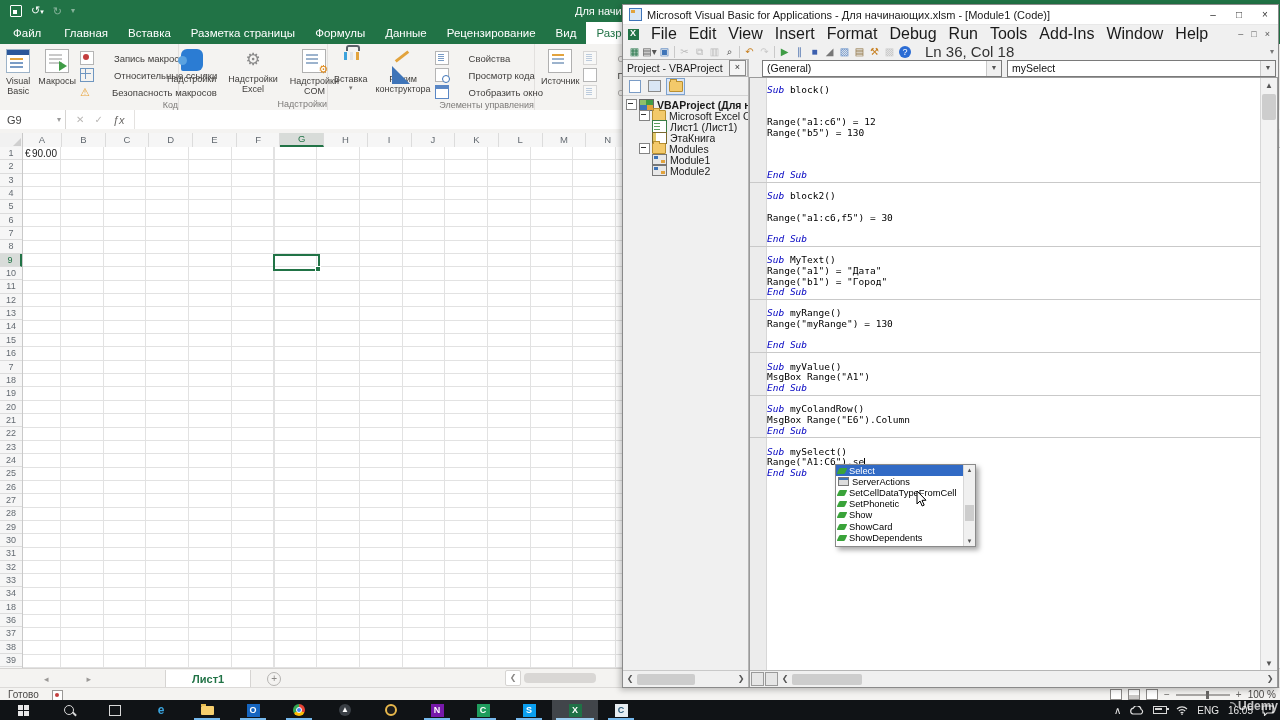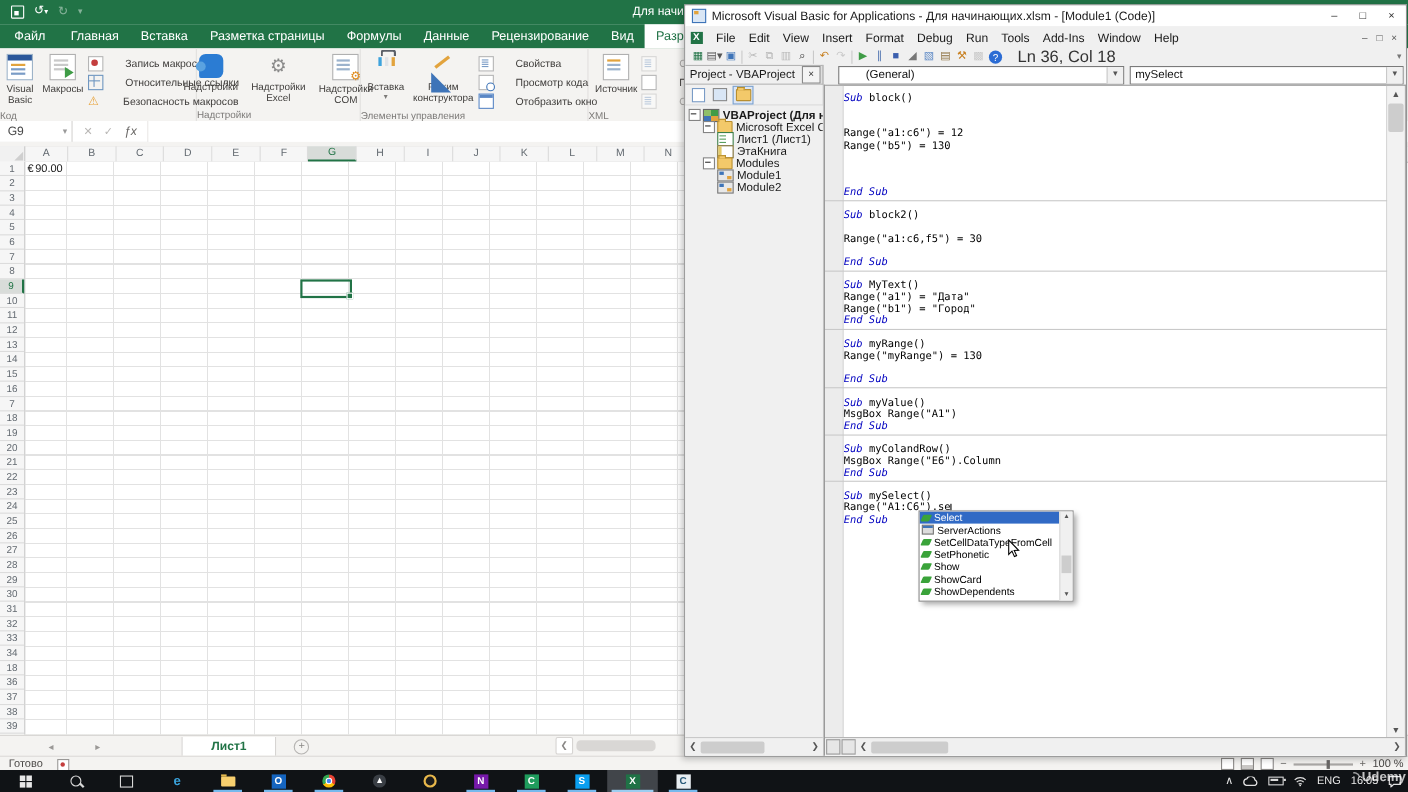--- a/index.html
+++ b/index.html
@@ -15,21 +15,21 @@
   .floppy:after{content:"";position:absolute;left:2px;top:4px;width:4px;height:4px;background:#fff;}
   #xl-title-text{position:absolute;left:575px;top:0;width:47px;height:22px;overflow:hidden;font-size:11px;line-height:22px;color:#fff;white-space:nowrap;}
   #xl-tabs{left:0;top:22px;width:1280px;height:22px;background:#217346;display:flex;align-items:flex-end;}
   .xtab{height:22px;line-height:22px;padding:0 10px;font-size:11.5px;color:#fff;white-space:nowrap;cursor:default;}
   .xtab.file{padding:0 13px;}
   .xtab.active{background:#fff;color:#217346;}
   .bulb{display:inline-block;width:7px;height:7px;border:1px solid #fff;border-radius:50%;margin-right:4px;position:relative;top:0px;}
   #xl-ribbon{left:0;top:44px;width:1280px;height:66px;background:#f4f3f1;border-bottom:1px solid #d6d4d2;display:flex;}
   .rgroup{position:relative;height:66px;border-right:1px solid #e2e0de;display:flex;flex-direction:column;}
   .rg-body{flex:1;display:flex;align-items:flex-start;padding:3px 2px 0 2px;}
-  .rg-label{height:14px;text-align:left;font-size:9px;color:#7c7a78;line-height:12px;}
+  .rg-label{height:14px;text-align:right;font-size:9px;color:#7c7a78;line-height:12px;}
   .bigbtn{display:flex;flex-direction:column;align-items:center;justify-content:flex-start;padding:2px 3px;margin:0 1px;}
   .bigbtn .cap{font-size:9px;color:#3f3d3b;text-align:center;line-height:10px;margin-top:3px;white-space:pre-line;}
   .smallcol{display:flex;flex-direction:column;justify-content:flex-start;gap:3px;padding-top:4px;}
   .smallbtn{display:flex;align-items:center;gap:20px;height:14px;}
   .smallbtn .cap{font-size:9.5px;color:#3f3d3b;white-space:nowrap;}
   .smallbtn.dim .cap{color:#a8a6a4;}
   
   .ic-big{width:22px;height:22px;position:relative;display:block;}
   .i-vb{background:#fff;border:1px solid #9db3c8;}
   .i-vb:before{content:"";position:absolute;left:0;top:0;right:0;height:5px;background:#2b579a;}
@@ -112,21 +112,21 @@
   #vba{left:622px;top:4px;width:657px;height:684px;background:#f0f0f0;border:1px solid #8a8a8a;box-sizing:border-box;box-shadow:-2px 2px 6px rgba(0,0,0,.25);z-index:10;}
   #vba-title{height:19px;background:#fff;display:flex;align-items:center;border-bottom:1px solid #e8e8e8;}
   #vba-appicon{width:11px;height:11px;margin:0 5px 0 6px;background:#d9e6f5;border:1px solid #3e74b8;position:relative;}
   #vba-appicon:after{content:"";position:absolute;left:1px;top:1px;width:4px;height:3px;background:#e2a33d;}
   #vba-title-text{font-size:11px;color:#1a1a1a;white-space:nowrap;overflow:hidden;}
   #vba-ctrls{margin-left:auto;display:flex;}
   #vba-ctrls span{width:26px;text-align:center;font-size:10px;color:#333;line-height:18px;}
   #vba-menu{height:18px;display:flex;align-items:center;background:#f0f0f0;}
   #vba-menuicon{width:11px;height:11px;margin:0 6px 0 5px;background:#217346;position:relative;}
   #vba-menuicon:after{content:"X";position:absolute;left:2px;top:-1px;font-size:9px;color:#fff;font-weight:bold;}
-  .vmenu{font-size:11px;color:#1a1a1a;padding:0 6px;line-height:18px;}
+  .vmenu{font-size:16px;color:#1a1a1a;padding:0 6px;line-height:18px;}
   #vba-child-ctrls{margin-left:auto;display:flex;gap:8px;padding-right:8px;}
   #vba-child-ctrls span{font-size:9px;color:#555;}
   #vba-toolbar{height:17px;display:flex;align-items:center;background:#f0f0f0;border-bottom:1px solid #d4d4d4;padding-left:4px;}
   .tbi{font-size:10px;line-height:16px;width:15px;text-align:center;flex:0 0 15px;}
   .tbsep{width:1px;height:12px;background:#c9c9c9;margin:0 2px;flex:0 0 1px;}
   #lncol{font-size:15px;color:#333;margin-left:12px;white-space:nowrap;}
   #tb-overflow{margin-left:auto;padding-right:4px;font-size:8px;color:#777;}
   #vba-body{position:absolute;left:0;top:54px;right:0;bottom:0;display:flex;}
   
   #proj{width:125px;background:#f0f0f0;border-right:1px solid #b5b5b5;display:flex;flex-direction:column;position:relative;}
@@ -156,21 +156,21 @@
   .tic-mod:after{content:"";position:absolute;right:1px;bottom:1px;width:4px;height:3px;background:#e2a33d;}
   #proj-hscroll{height:16px;border-top:1px solid #c9c9c9;background:#f0f0f0;display:flex;align-items:center;}
   .scar{width:14px;height:14px;font-size:8px;color:#555;text-align:center;line-height:14px;background:#f0f0f0;}
   .scthumb{height:11px;background:#cdcdcd;border-radius:2px;}
   
   #codepanel{flex:1;display:flex;flex-direction:column;background:#f0f0f0;position:relative;}
   #combos{height:18px;display:flex;align-items:center;background:#f0f0f0;}
   .combo{height:15px;background:#fff;border:1px solid #7a7a7a;display:flex;align-items:center;font-size:10.5px;color:#111;}
   .combo .tx{padding-left:4px;flex:1;white-space:nowrap;overflow:hidden;}
   .combo .cdd{width:14px;height:100%;border-left:1px solid #c9c9c9;background:#f0f0f0;font-size:7px;color:#555;text-align:center;line-height:14px;}
-  #combo-gen{margin-left:13px;width:238px;padding-left:20px;}
+  #combo-gen{margin-left:13px;width:238px;}
   #combo-proc{margin-left:5px;flex:1;margin-right:2px;}
   #codearea{flex:1;position:relative;background:#fff;border:1px solid #9a9a9a;border-bottom:none;margin:0;overflow:hidden;}
   #codemargin{position:absolute;left:0;top:0;bottom:16px;width:16px;background:#ececec;border-right:1px solid #d7d7d7;}
   #codelines{position:absolute;left:17px;top:7px;right:16px;font-family:"DejaVu Sans Mono","Liberation Mono",monospace;font-size:9.5px;color:#000;}
   .cline{height:10.65px;line-height:10.65px;white-space:pre;}
   .kw{color:#0000c0;font-style:italic;}
   .proc-div{position:absolute;left:0;right:16px;height:1px;background:#c9c9c9;}
   #caret{position:absolute;width:1px;height:10px;background:#000;}
   
   #vscroll{position:absolute;right:0;top:0;bottom:16px;width:16px;background:#f2f2f2;border-left:1px solid #d7d7d7;}

